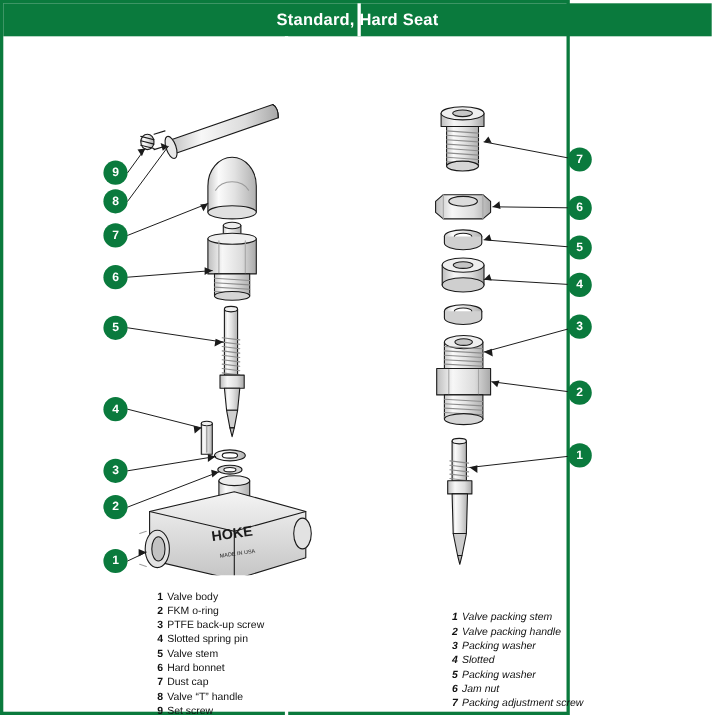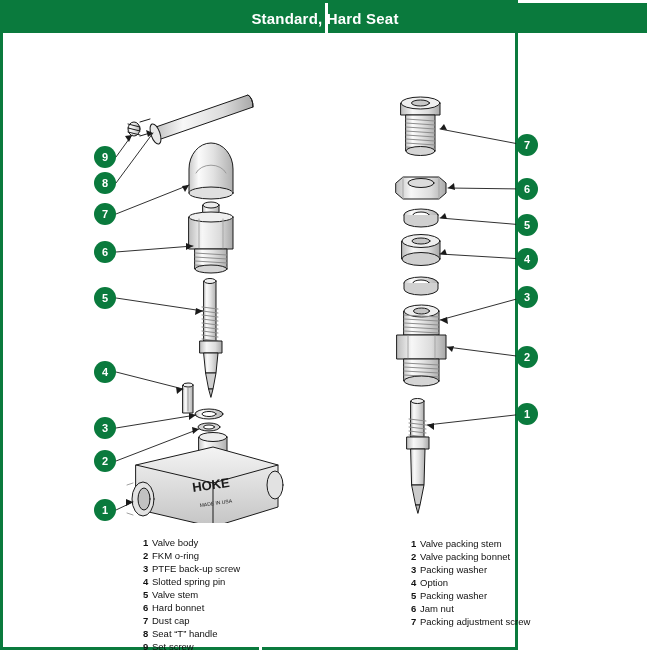--- a/index.html
+++ b/index.html
@@ -93,21 +93,22 @@
     font-size: 9.5px;
     line-height: 13px;
     color: #111111;
   }
   .legend-left {
     left: 140px;
     top: 533px;
   }
   .legend-right {
     left: 408px;
-    top: 534px;
+    top: 552px;
+    font-style: italic;
   }
   .legend-row {
     white-space: nowrap;
   }
   .legend-num {
     display: inline-block;
     width: 9px;
     font-weight: bold;
     text-align: left;
   }
@@ -369,39 +370,39 @@
     <div class="legend-row">
       <span class="legend-num">5</span><span class="legend-txt">Valve stem</span>
     </div>
     <div class="legend-row">
       <span class="legend-num">6</span><span class="legend-txt">Hard bonnet</span>
     </div>
     <div class="legend-row">
       <span class="legend-num">7</span><span class="legend-txt">Dust cap</span>
     </div>
     <div class="legend-row">
-      <span class="legend-num">8</span><span class="legend-txt">Seat “T” handle</span>
+      <span class="legend-num">8</span><span class="legend-txt">Valve “T” handle</span>
     </div>
     <div class="legend-row">
       <span class="legend-num">9</span><span class="legend-txt">Set screw</span>
     </div>
   </div>
 
   <div class="legend legend-right">
     <div class="legend-row">
       <span class="legend-num">1</span><span class="legend-txt">Valve packing stem</span>
     </div>
     <div class="legend-row">
-      <span class="legend-num">2</span><span class="legend-txt">Valve packing bonnet</span>
+      <span class="legend-num">2</span><span class="legend-txt">Valve packing handle</span>
     </div>
     <div class="legend-row">
       <span class="legend-num">3</span><span class="legend-txt">Packing washer</span>
     </div>
     <div class="legend-row">
-      <span class="legend-num">4</span><span class="legend-txt">Option</span>
+      <span class="legend-num">4</span><span class="legend-txt">Slotted</span>
     </div>
     <div class="legend-row">
       <span class="legend-num">5</span><span class="legend-txt">Packing washer</span>
     </div>
     <div class="legend-row">
       <span class="legend-num">6</span><span class="legend-txt">Jam nut</span>
     </div>
     <div class="legend-row">
       <span class="legend-num">7</span><span class="legend-txt">Packing adjustment screw</span>
     </div>

